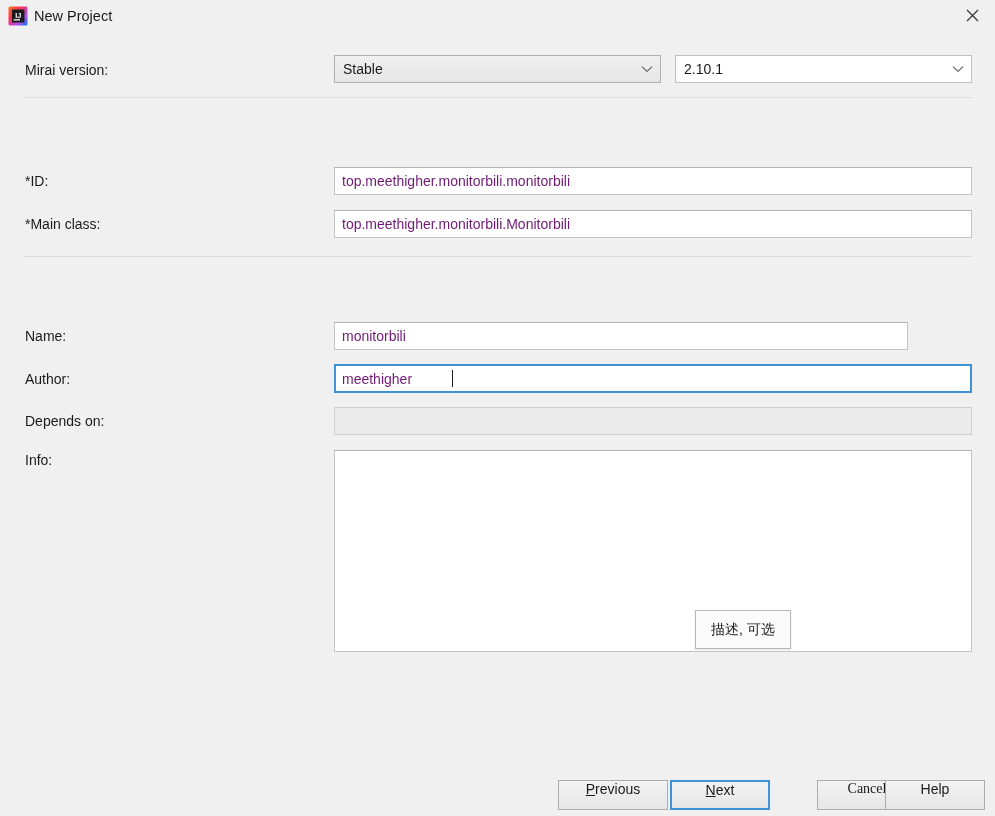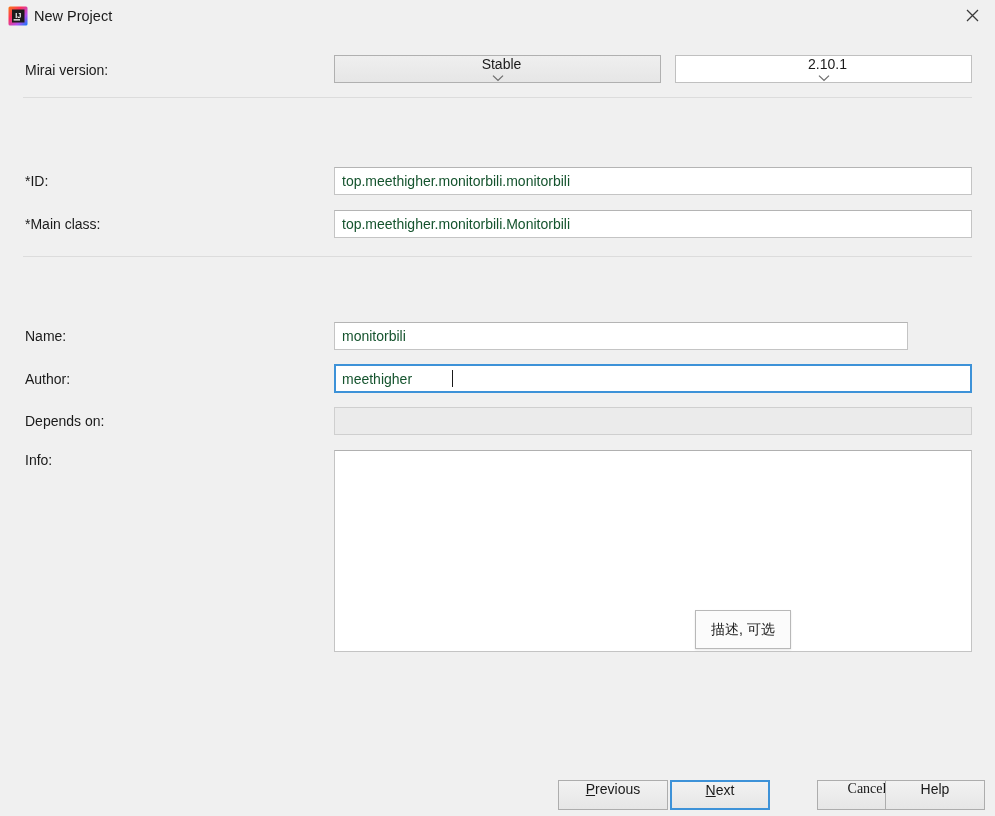--- a/index.html
+++ b/index.html
@@ -68,21 +68,21 @@
   }
 
   
   .textfield {
     position: absolute;
     background: #ffffff;
     border: 1px solid #c4c4c4;
     border-top-color: #b4b4b4;
     font-family: "Liberation Sans", sans-serif;
     font-size: 14px;
-    color: #14532d;
+    color: #701a75;
     padding: 0 7px;
     display: flex;
     align-items: center;
     white-space: nowrap;
     overflow: hidden;
   }
   .textfield.focused {
     border: 2px solid #3d92d8;
     padding: 0 6px;
   }
@@ -102,21 +102,20 @@
   
   .combo {
     position: absolute;
     border: 1px solid #b6b6b6;
     display: flex;
     align-items: center;
     font-size: 14px;
     color: #1a1a1a;
     white-space: nowrap;
     overflow: hidden;
-    flex-direction: column;
   }
   .combo.grey {
     background: linear-gradient(to bottom, #efefef 0%, #e6e6e6 100%);
     border-color: #b0b0b0;
   }
   .combo.white {
     background: #ffffff;
     border-color: #c0c0c0;
   }
   .combo-text {

